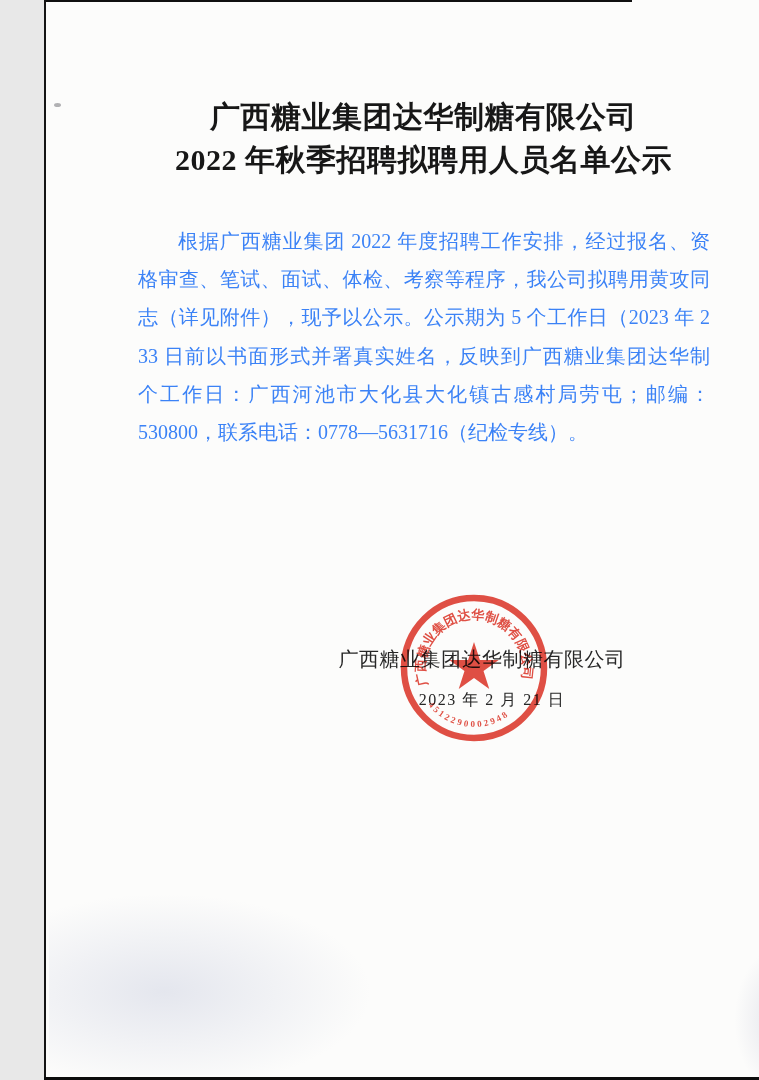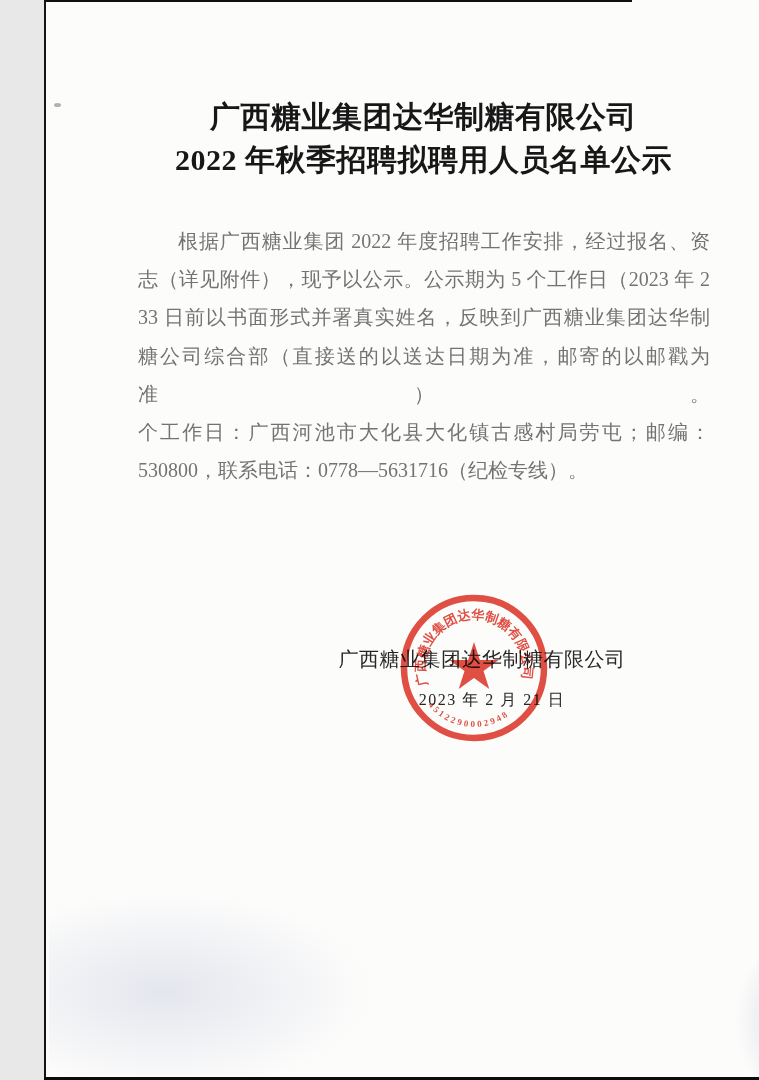--- a/index.html
+++ b/index.html
@@ -35,21 +35,21 @@
     position: absolute; top: 95px; left: 0; width: 759px;
     text-align: center;
     font-weight: bold;
     font-size: 30px; line-height: 43px;
     color: #171717;
     letter-spacing: 0.5px;
   }
   .body-block {
     position: absolute; top: 222px; left: 94px; width: 572px;
     font-size: 20px; line-height: 38.2px;
-    color: #737373;
+    color: #3b82f6;
   }
   .body-line { text-align: justify; text-align-last: justify; }
   .body-line.indent { text-indent: 2em; }
   .body-line.rag { text-align-last: left; }
 
   .sig-company {
     position: absolute; top: 646px; left: 286px; width: 304px;
     text-align: center; font-size: 20px; color: #262626; letter-spacing: 0.5px;
   }
   .sig-date {
@@ -77,23 +77,23 @@
   <div class="smudge-right"></div>
   <div class="speck"></div>
 
   <div class="title-block">
     <div>广西糖业集团达华制糖有限公司</div>
     <div>2022 年秋季招聘拟聘用人员名单公示</div>
   </div>
 
   <div class="body-block">
     <div class="body-line indent">根据广西糖业集团 2022 年度招聘工作安排，经过报名、资</div>
+    <div class="body-line">格审查、笔试、面试、体检、考察等程序，我公司拟聘用黄攻同</div>
     <div class="body-line">志（详见附件），现予以公示。公示期为 5 个工作日（2023 年 2</div>
     <div class="body-line">33 日前以书面形式并署真实姓名，反映到广西糖业集团达华制</div>
-    <div class="body-line">糖公司综合部（直接送的以送达日期为准，邮寄的以邮戳为准）。</div>
     <div class="body-line">个工作日：广西河池市大化县大化镇古感村局劳屯；邮编：</div>
     <div class="body-line rag">530800，联系电话：0778—5631716（纪检专线）。</div>
   </div>
 
   <div class="sig-company">广西糖业集团达华制糖有限公司</div>
   <div class="sig-date">2023 年 2 月 21 日</div>
 
   <svg class="seal" viewBox="0 0 156 156" xmlns="http://www.w3.org/2000/svg">
     <defs>
       <path id="seal-name-arc" d="M 31.95 94.76 A 49 49 0 1 1 124.05 94.76" fill="none"></path>

